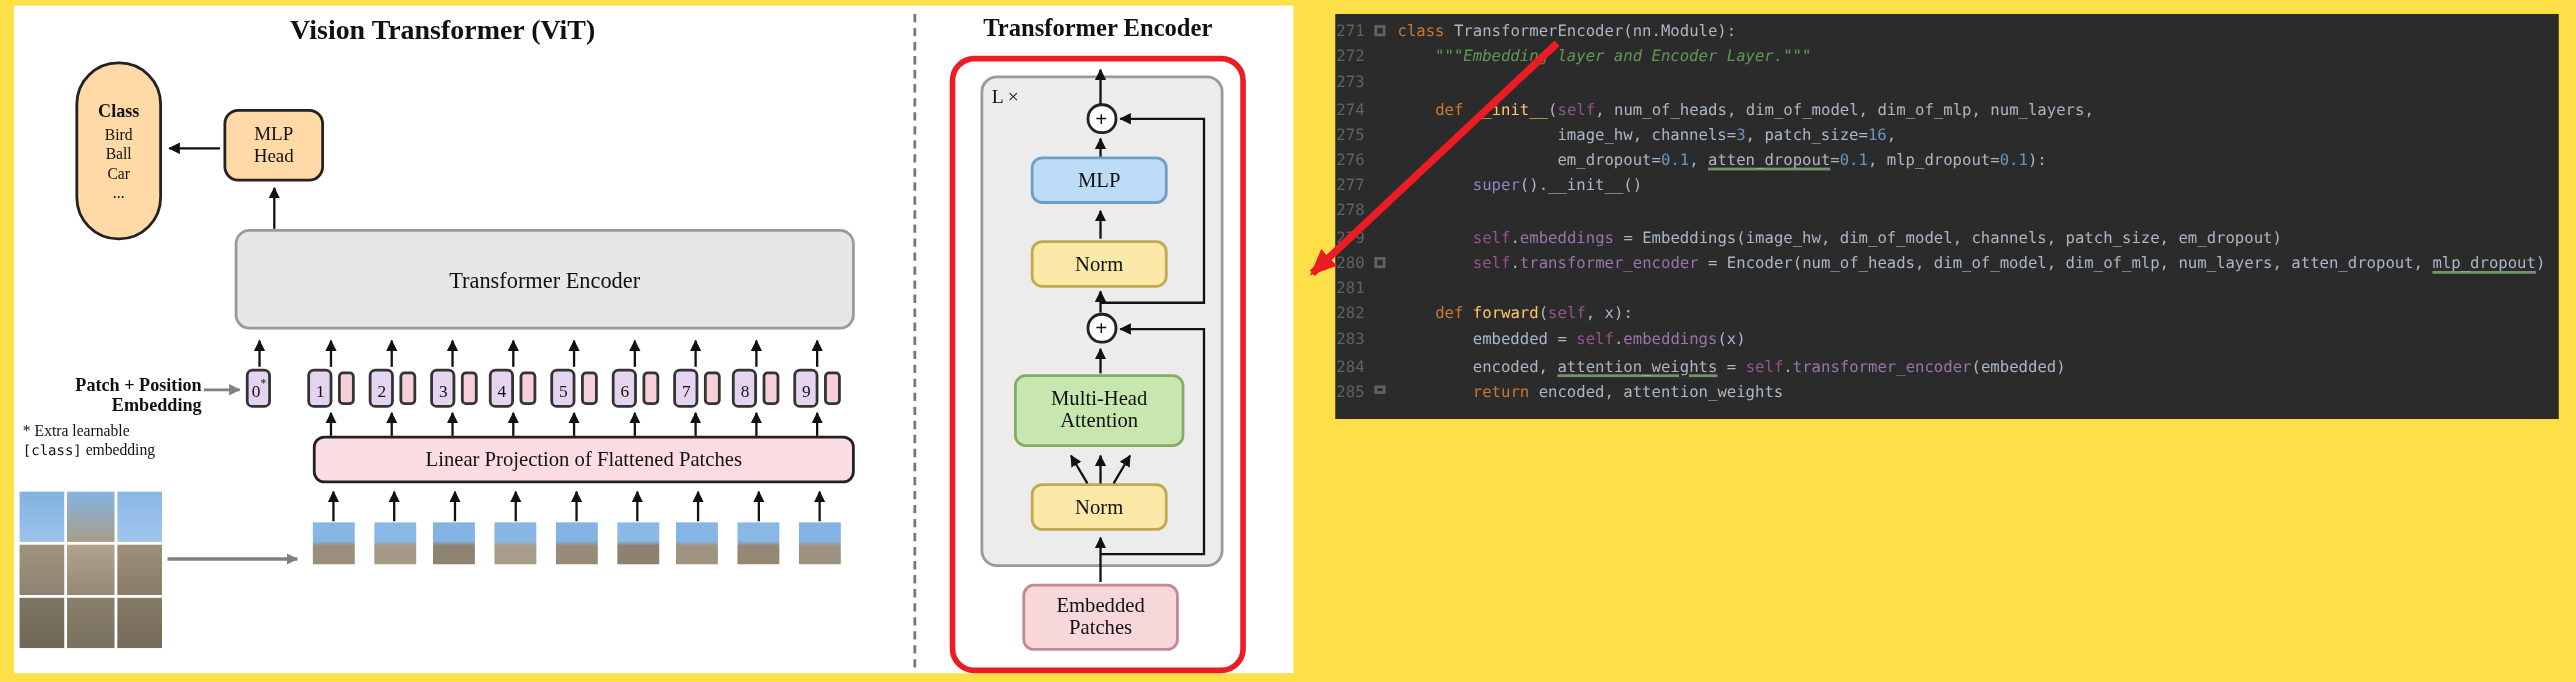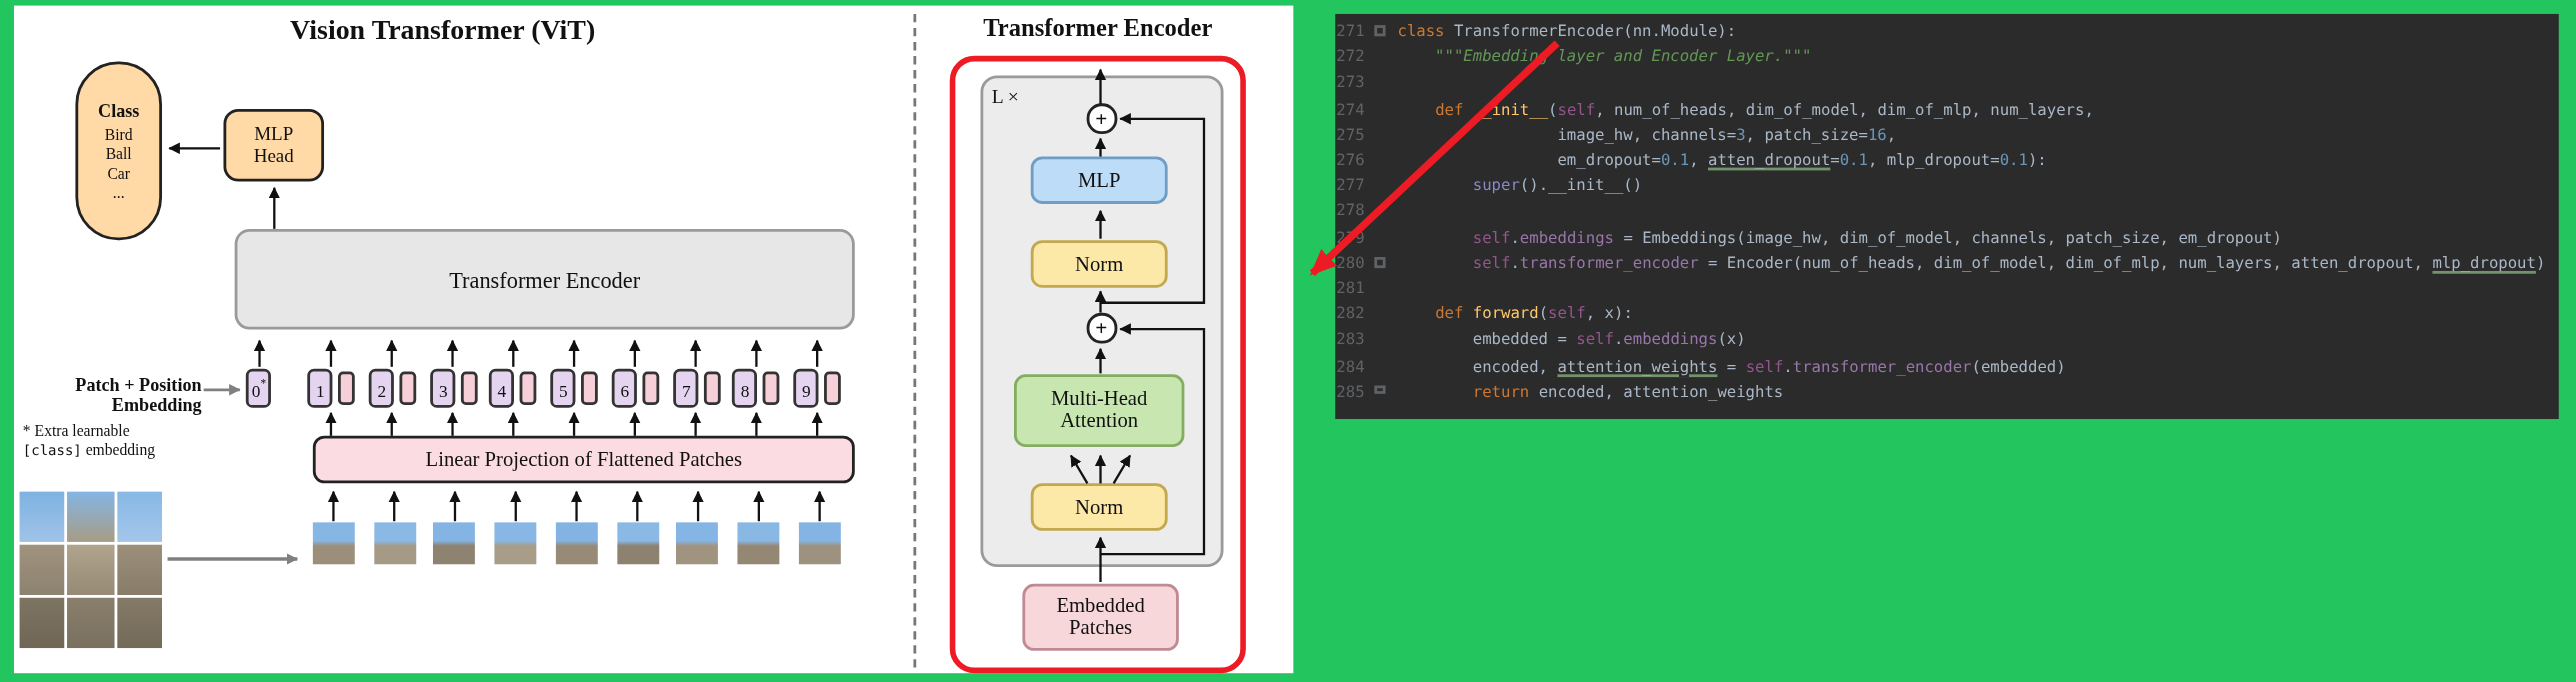--- a/index.html
+++ b/index.html
@@ -1,17 +1,17 @@
 <!DOCTYPE html>
 <html style="font-size:9.4px"><head>
 <meta charset="utf-8">
 <style>
   *{box-sizing:border-box;margin:0;padding:0}
   html,body{background:#000}
-  #stage{position:relative;width:2576px;height:682px;background:#22c55e;overflow:hidden}
+  #stage{position:relative;width:2576px;height:682px;background:#fde047;overflow:hidden}
   #scale{position:absolute;left:0;top:0;width:922px;height:244px;transform:scale(2.7934);transform-origin:0 0;font-family:"Liberation Serif",serif;color:#111}
   .abs{position:absolute}
   .center{display:flex;align-items:center;justify-content:center;text-align:center}
   .col{flex-direction:column}
 
   
   .vit-panel{left:4.7px;top:2.4px;width:458px;height:239px;background:#fff}
   .vit-title{left:41px;top:4.7px;width:235px;text-align:center;font-size:10px;font-weight:bold}
   .class-bubble{left:27px;top:22.3px;width:31px;height:64px;background:#ffd9a6;border:0.9px solid #222;border-radius:15.3px;gap:0.6px}
   .class-bubble .heading{font-weight:bold;font-size:6.5px;line-height:7.6px}

